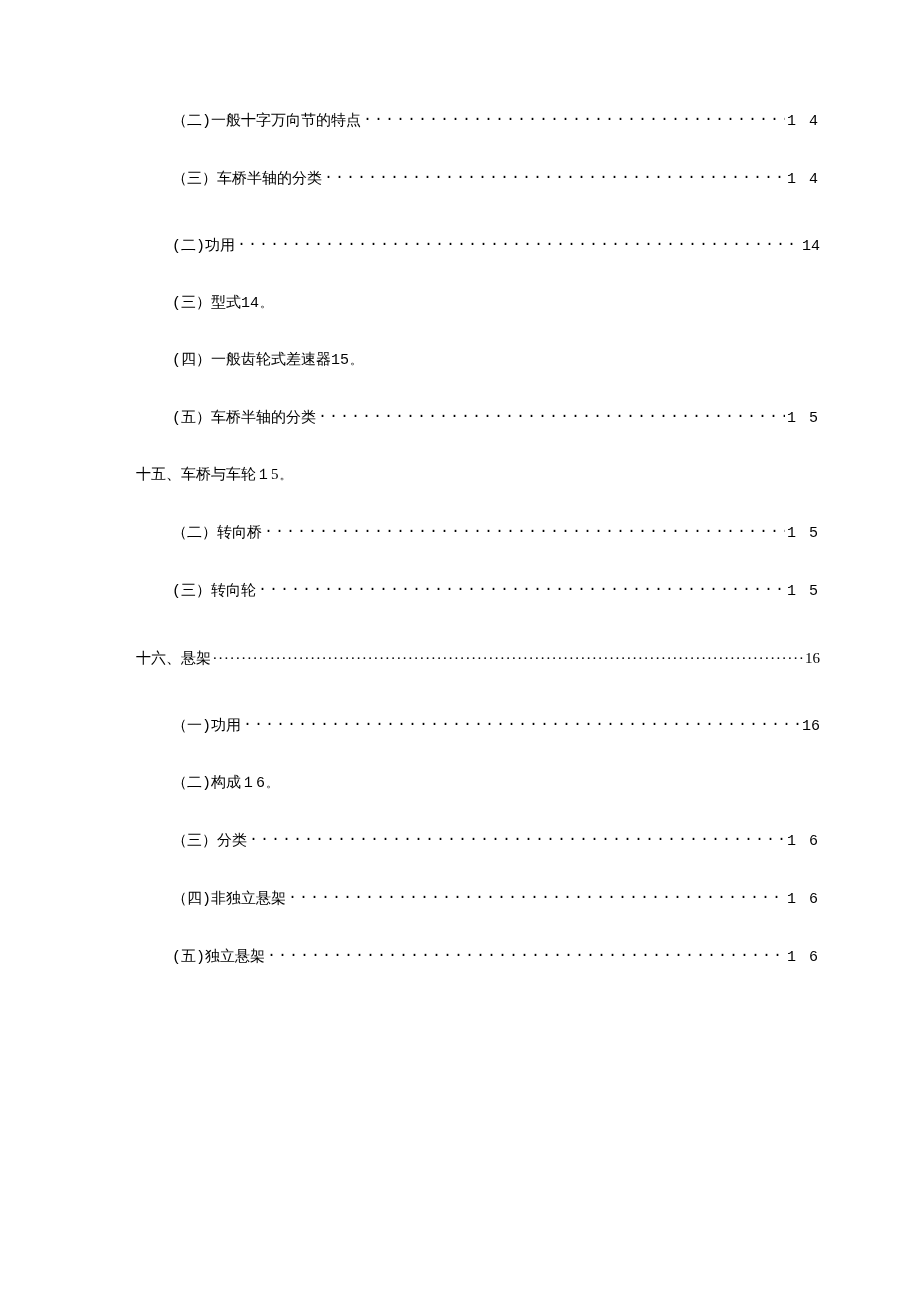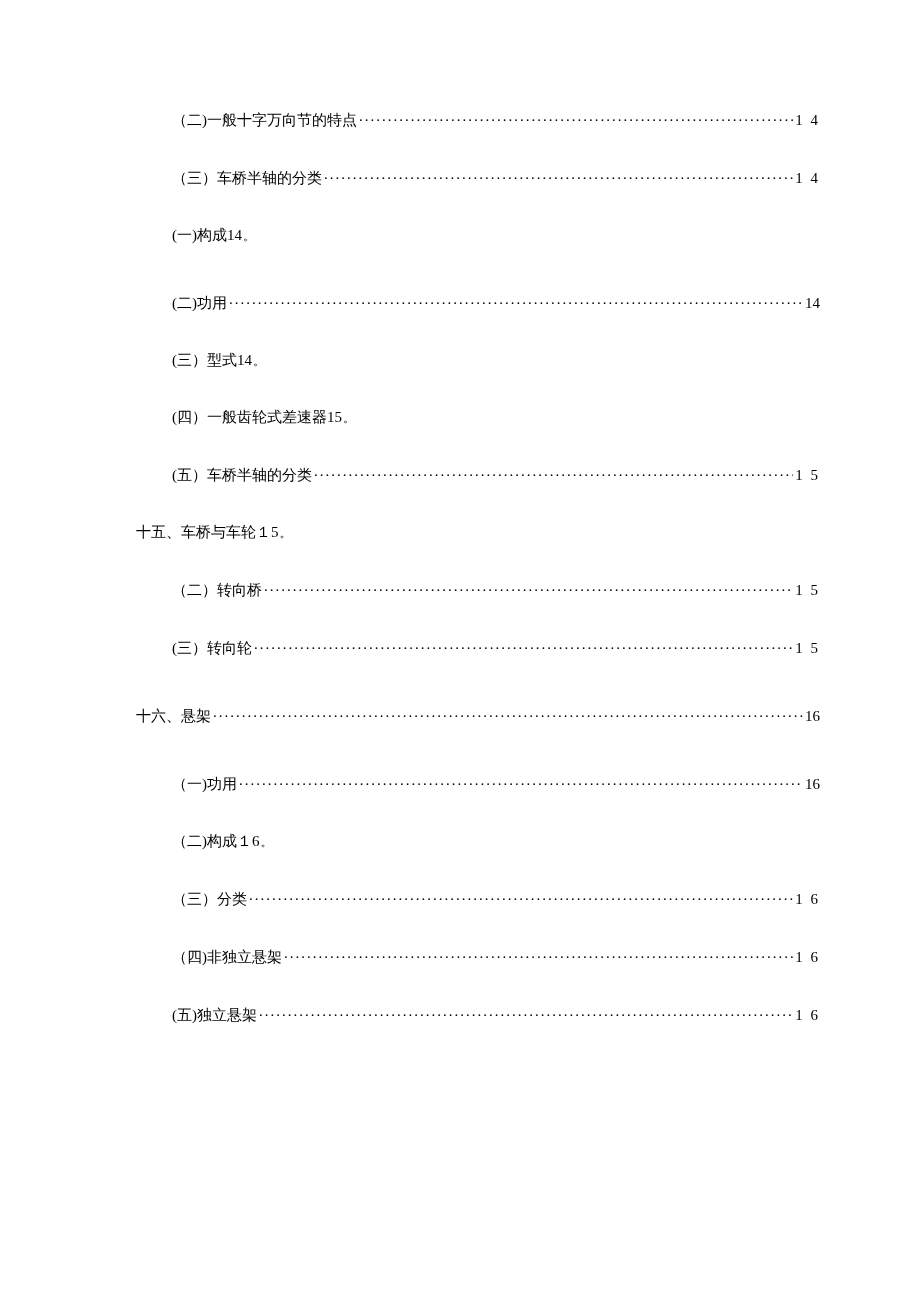--- a/index.html
+++ b/index.html
@@ -23,20 +23,21 @@
       display: flex;
       align-items: baseline;
       margin-bottom: 38px;
       white-space: nowrap;
     }
     .indent-0 {
       padding-left: 36px;
     }
     .indent-1 {
       padding-left: 72px;
+      font-family: Liberation Mono, monospace;
     }
     .toc-title {
       flex-shrink: 0;
     }
     .toc-leader {
       flex: 1;
       overflow: hidden;
       height: 1em;
       position: relative;
       margin: 0 2px;
@@ -77,21 +78,20 @@
     <div class="toc-entry indent-1">
       <span class="toc-title">（二)一般十字万向节的特点</span>
       <span class="toc-leader"></span>
       <span class="toc-page">1 4</span>
     </div>
     <div class="toc-entry indent-1">
       <span class="toc-title">（三）车桥半轴的分类</span>
       <span class="toc-leader"></span>
       <span class="toc-page">1 4</span>
     </div>
-    <div class="no-leader indent-1"><span class="no-leader-text">(一)构成14</span><span class="circle-marker">。</span></div>
     <div class="toc-entry indent-1">
       <span class="toc-title">(二)功用</span>
       <span class="toc-leader"></span>
       <span class="toc-page-normal">14</span>
     </div>
     <div class="no-leader indent-1"><span class="no-leader-text">(三）型式14</span><span class="circle-marker">。</span></div>
     <div class="no-leader indent-1"><span class="no-leader-text">(四）一般齿轮式差速器15</span><span class="circle-marker">。</span></div>
     <div class="toc-entry indent-1">
       <span class="toc-title">(五）车桥半轴的分类</span>
       <span class="toc-leader"></span>

